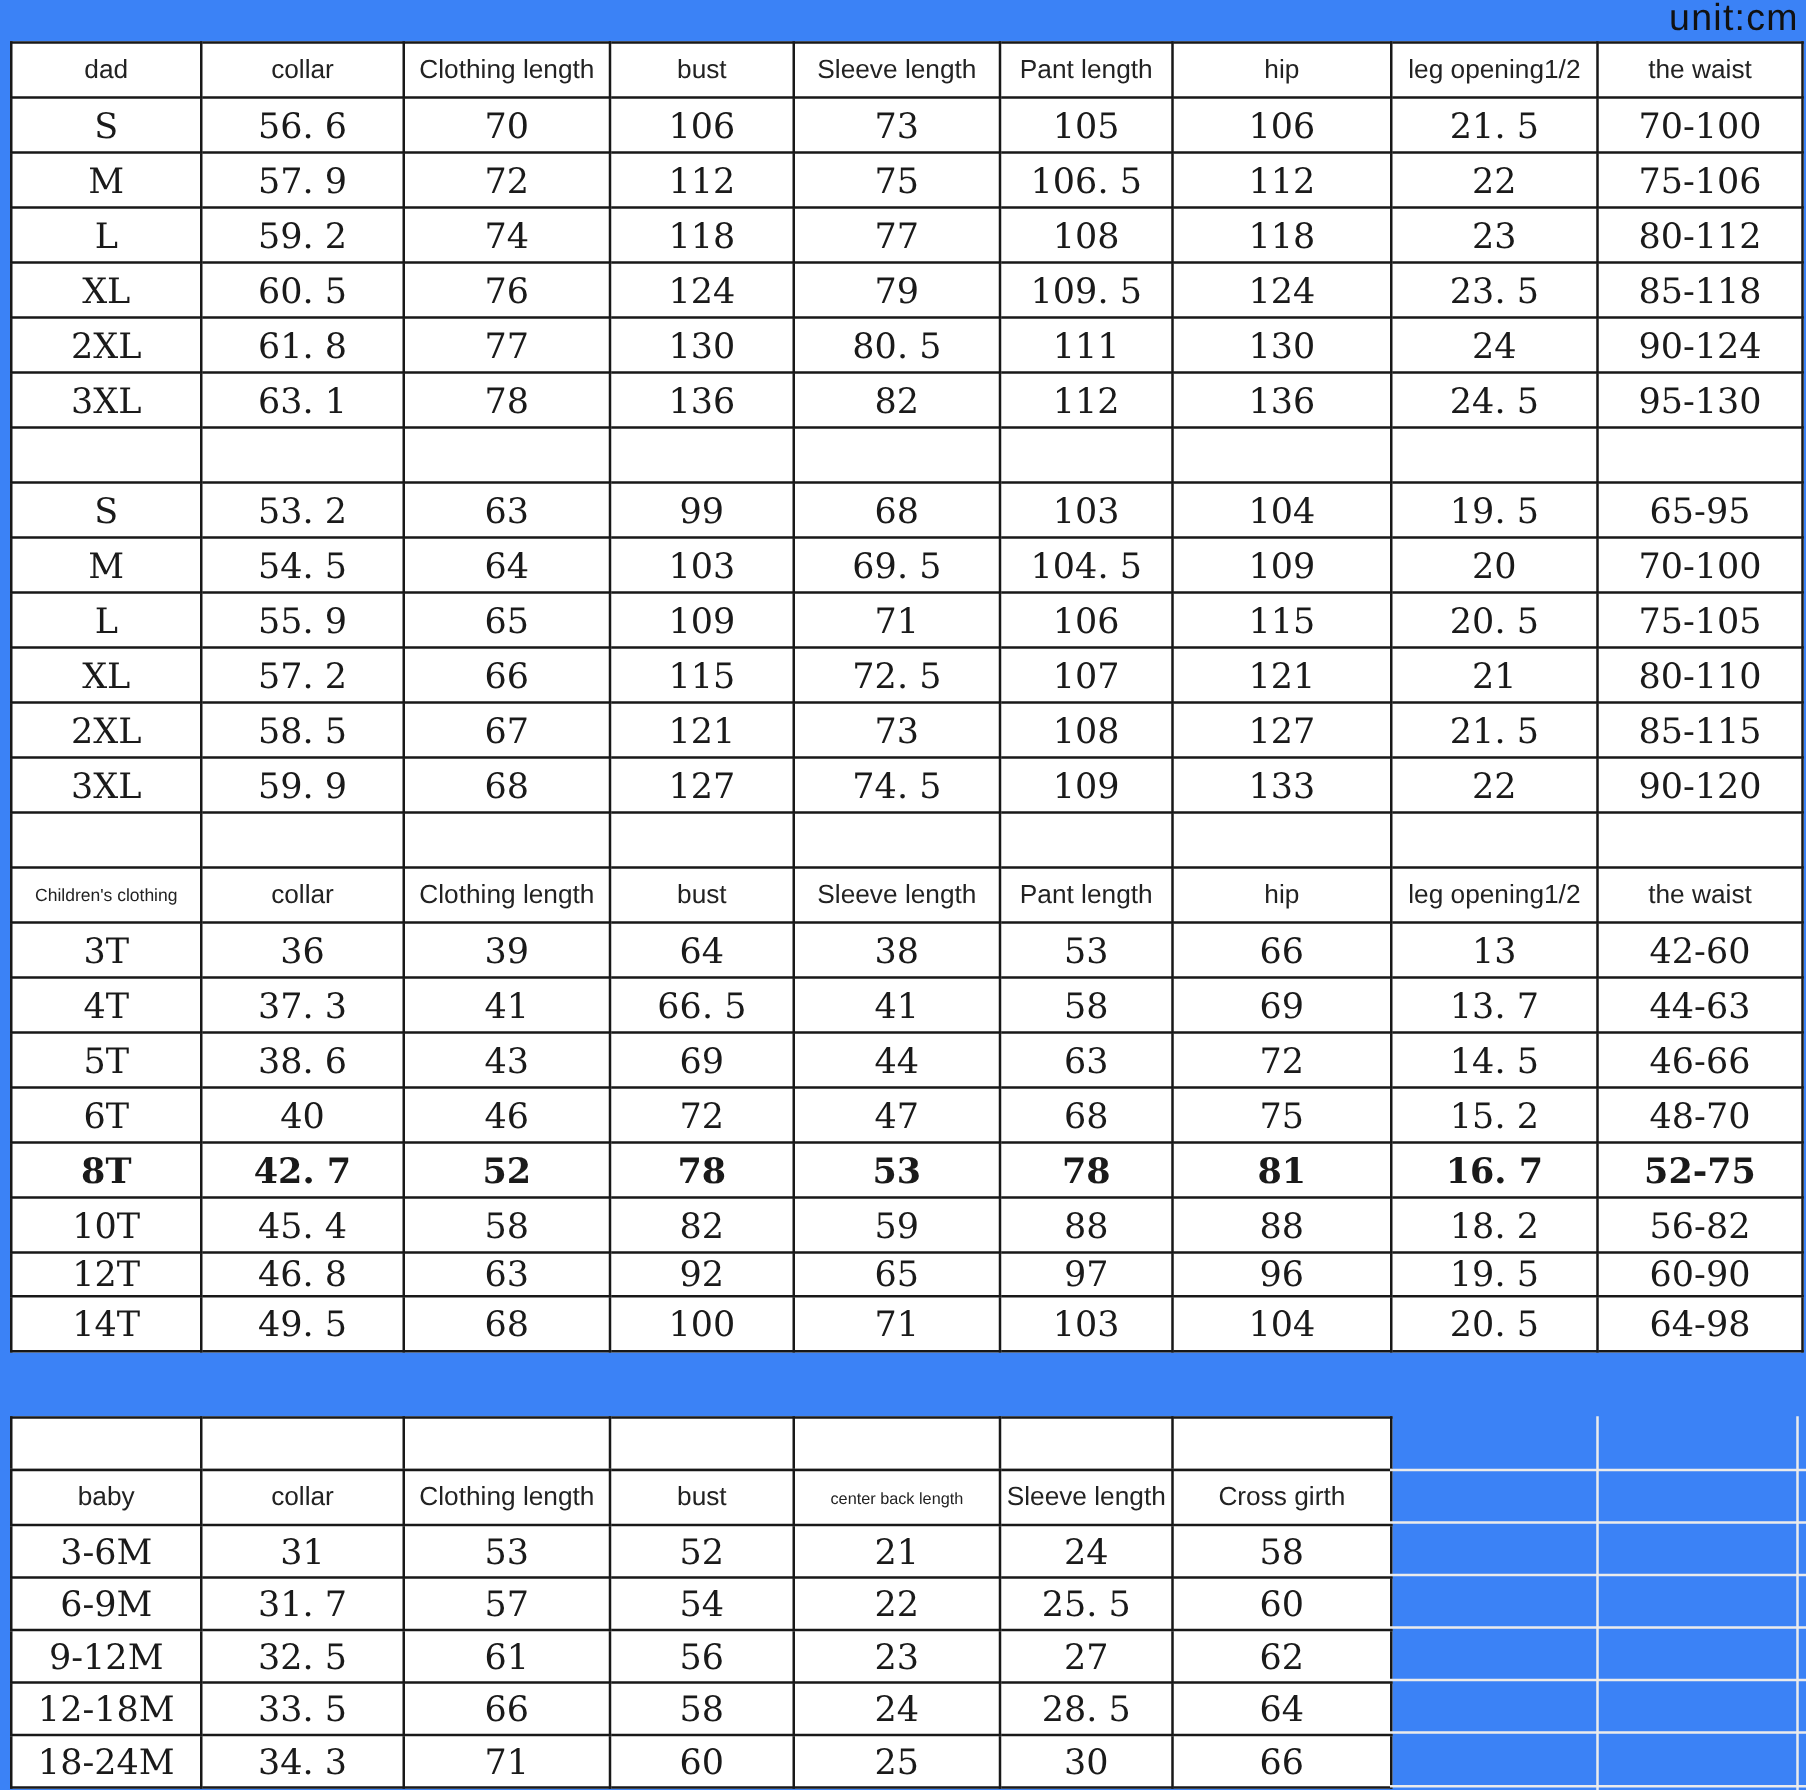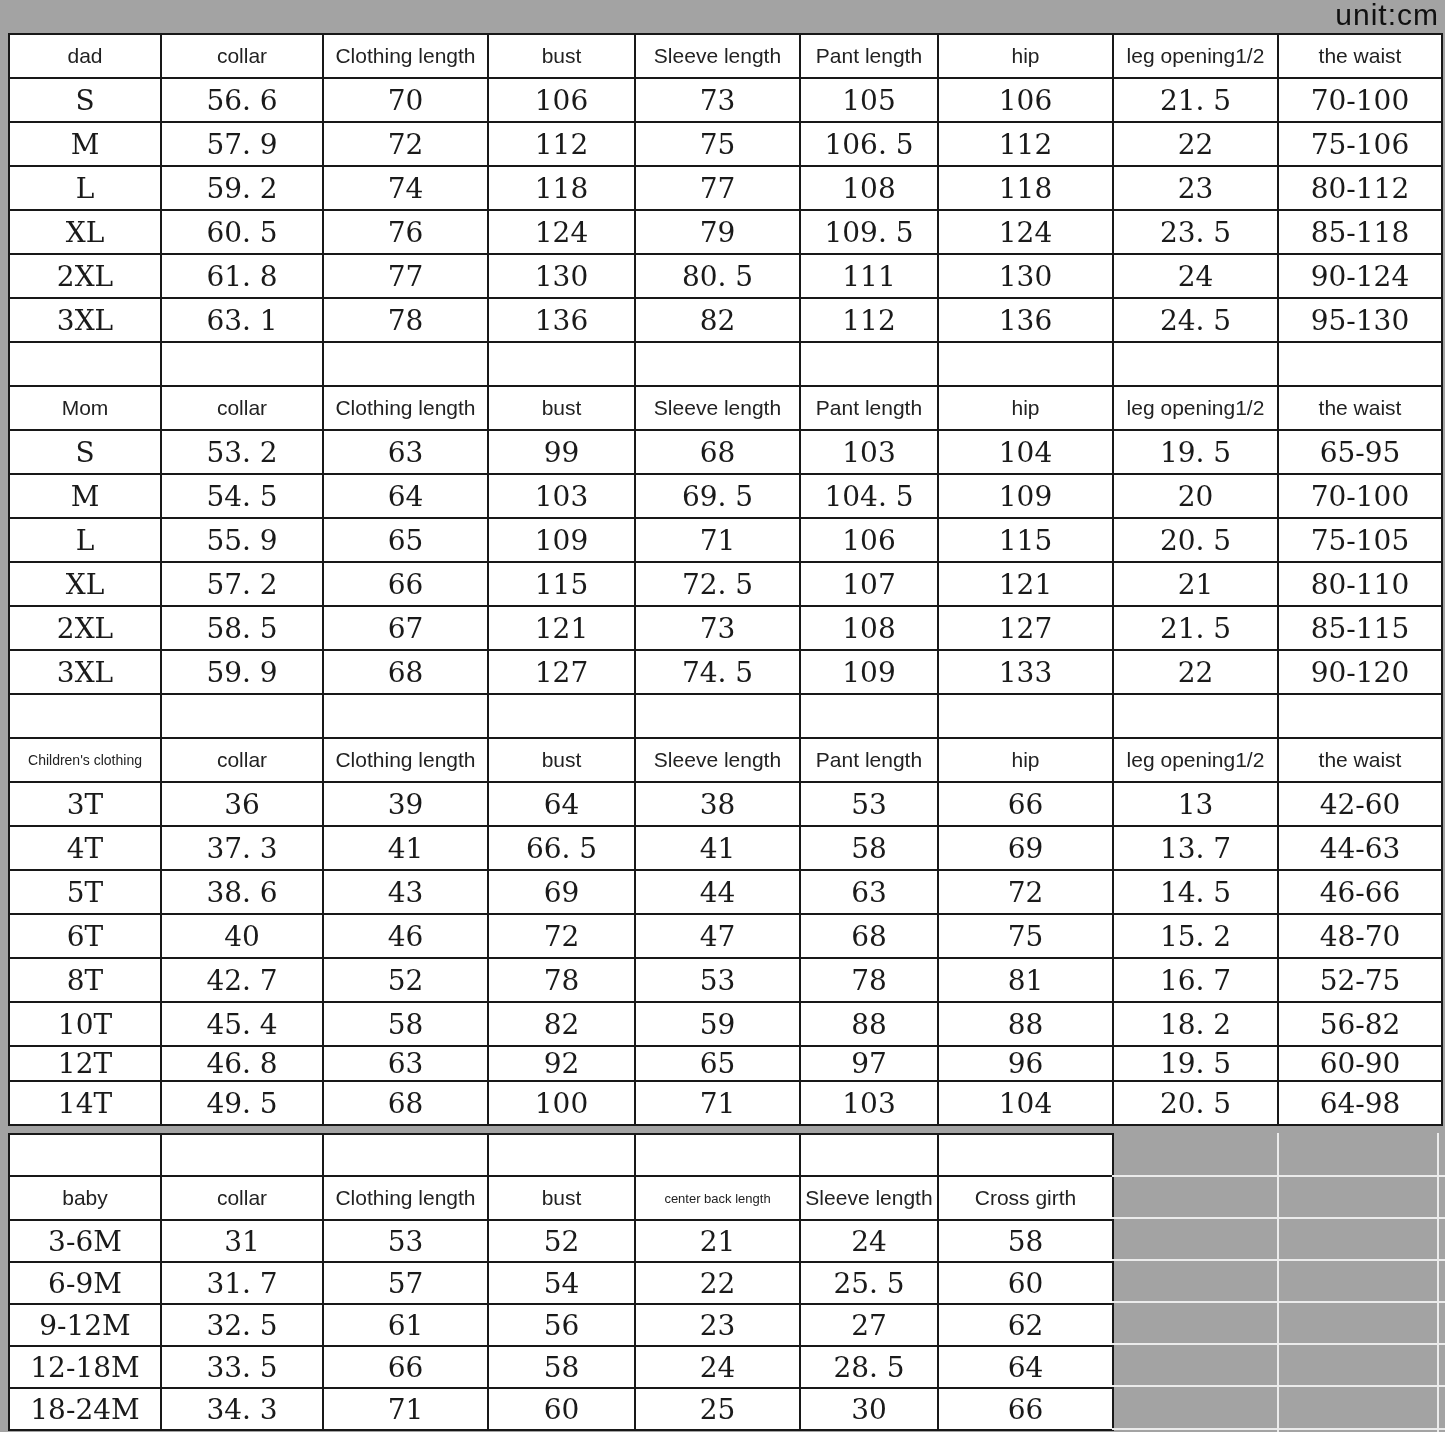--- a/index.html
+++ b/index.html
@@ -1,16 +1,16 @@
 <!DOCTYPE html>
 <html><head>
 <meta charset="utf-8">
 <style>
   html,body{margin:0;padding:0;background:#fff;}
-  .page{position:relative;width:1445px;height:1432px;background:#a3a3a3;
+  .page{position:relative;width:1445px;height:1432px;background:#3b82f6;
         font-family:"Liberation Sans",sans-serif;color:#1c1c1c;overflow:hidden;}
   .unit{position:absolute;top:-2px;right:6px;font-size:30px;color:#111;letter-spacing:1px;}
   table{border-collapse:collapse;table-layout:fixed;position:absolute;background:#fff;}
   td{border:2px solid #181818;text-align:center;vertical-align:middle;padding:0;
      overflow:hidden;white-space:nowrap;}
   td.h{font-size:21px;color:#222;}
   td.hs{font-size:14px;}
   td.hm{font-size:13px;}
   td.d{font-family:"DejaVu Serif","Liberation Serif",serif;font-size:28px;color:#1a1a1a;}
   #main-table{left:8px;top:33px;width:1433px;}
@@ -119,31 +119,20 @@
           <td class="d"></td>
           <td class="d"></td>
           <td class="d"></td>
           <td class="d"></td>
           <td class="d"></td>
           <td class="d"></td>
           <td class="d"></td>
           <td class="d"></td>
         </tr>
         <tr style="height: 44px;">
-          <td class="h">Mom</td>
-          <td class="h">collar</td>
-          <td class="h">Clothing length</td>
-          <td class="h">bust</td>
-          <td class="h">Sleeve length</td>
-          <td class="h">Pant length</td>
-          <td class="h">hip</td>
-          <td class="h">leg opening1/2</td>
-          <td class="h">the waist</td>
-        </tr>
-        <tr style="height: 44px;">
           <td class="d">S</td>
           <td class="d">53. 2</td>
           <td class="d">63</td>
           <td class="d">99</td>
           <td class="d">68</td>
           <td class="d">103</td>
           <td class="d">104</td>
           <td class="d">19. 5</td>
           <td class="d">65-95</td>
         </tr>
@@ -261,21 +250,21 @@
           <td class="d">6T</td>
           <td class="d">40</td>
           <td class="d">46</td>
           <td class="d">72</td>
           <td class="d">47</td>
           <td class="d">68</td>
           <td class="d">75</td>
           <td class="d">15. 2</td>
           <td class="d">48-70</td>
         </tr>
-        <tr style="height: 44px;">
+        <tr style="height: 44px; font-weight: bold;">
           <td class="d">8T</td>
           <td class="d">42. 7</td>
           <td class="d">52</td>
           <td class="d">78</td>
           <td class="d">53</td>
           <td class="d">78</td>
           <td class="d">81</td>
           <td class="d">16. 7</td>
           <td class="d">52-75</td>
         </tr>

